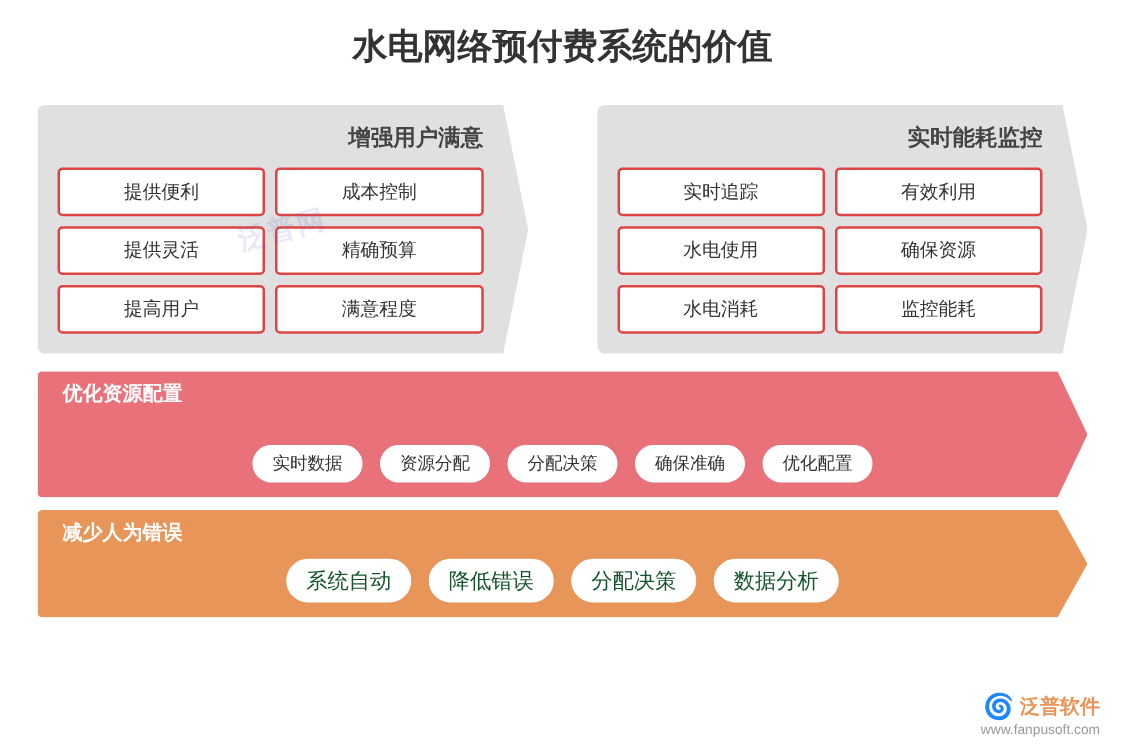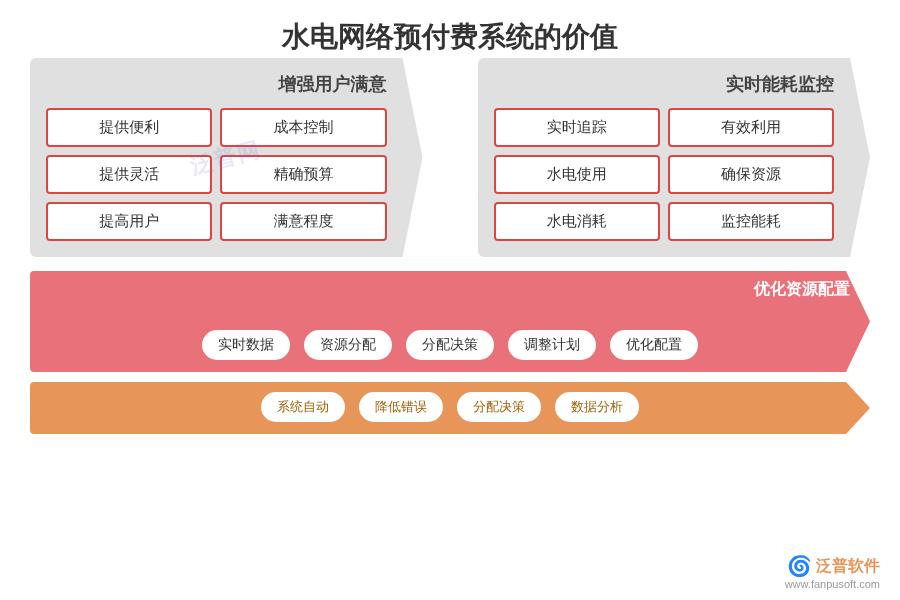--- a/index.html
+++ b/index.html
@@ -10,21 +10,21 @@
       font-family: "Microsoft YaHei", "SimHei", sans-serif;
       overflow: hidden;
       position: relative;
     }
 
     .main-title {
       text-align: center;
       font-size: 28px;
       font-weight: bold;
       color: #333;
-      padding: 18px 0 2px 0;
+      padding: 18px 0 28px 0;
     }
 
     .content-area {
       padding: 0 30px;
     }
 
     
     .top-panels {
       display: flex;
       gap: 16px;
@@ -113,21 +113,21 @@
     }
 
     .banner-orange {
       background: #e8955a;
     }
 
     .banner-label {
       font-size: 16px;
       font-weight: bold;
       color: #fff;
-      text-align: right;
+      text-align: left;
       margin-bottom: 8px;
     }
 
     .banner-items {
       display: flex;
       gap: 10px;
       justify-content: center;
     }
 
     .banner-box-pink {
@@ -140,22 +140,22 @@
       font-weight: 500;
       white-space: nowrap;
       margin-top: 20px;
     }
 
     .banner-box-orange {
       background: #ffffff;
       border: 2px solid #e8955a;
       border-radius: 20px;
       padding: 6px 16px;
-      font-size: 13px;
-      color: #a16207;
+      font-size: 17px;
+      color: #14532d;
       font-weight: 500;
       white-space: nowrap;
     }
 
     
     .logo-area {
       position: absolute;
       bottom: 10px;
       right: 20px;
       display: flex;
@@ -223,28 +223,29 @@
 
   <div class="bottom-sections">
 
     <div class="banner-section">
       <div class="banner-arrow banner-pink">
         <div class="banner-label">优化资源配置</div>
         <div class="banner-items">
           <div class="banner-box-pink">实时数据</div>
           <div class="banner-box-pink">资源分配</div>
           <div class="banner-box-pink">分配决策</div>
-          <div class="banner-box-pink">调整计划</div>
+          <div class="banner-box-pink">确保准确</div>
           <div class="banner-box-pink">优化配置</div>
         </div>
       </div>
     </div>
 
     <div class="banner-section">
       <div class="banner-arrow banner-orange">
+        <div class="banner-label">减少人为错误</div>
         <div class="banner-items">
           <div class="banner-box-orange">系统自动</div>
           <div class="banner-box-orange">降低错误</div>
           <div class="banner-box-orange">分配决策</div>
           <div class="banner-box-orange">数据分析</div>
         </div>
       </div>
     </div>
 
   </div>

